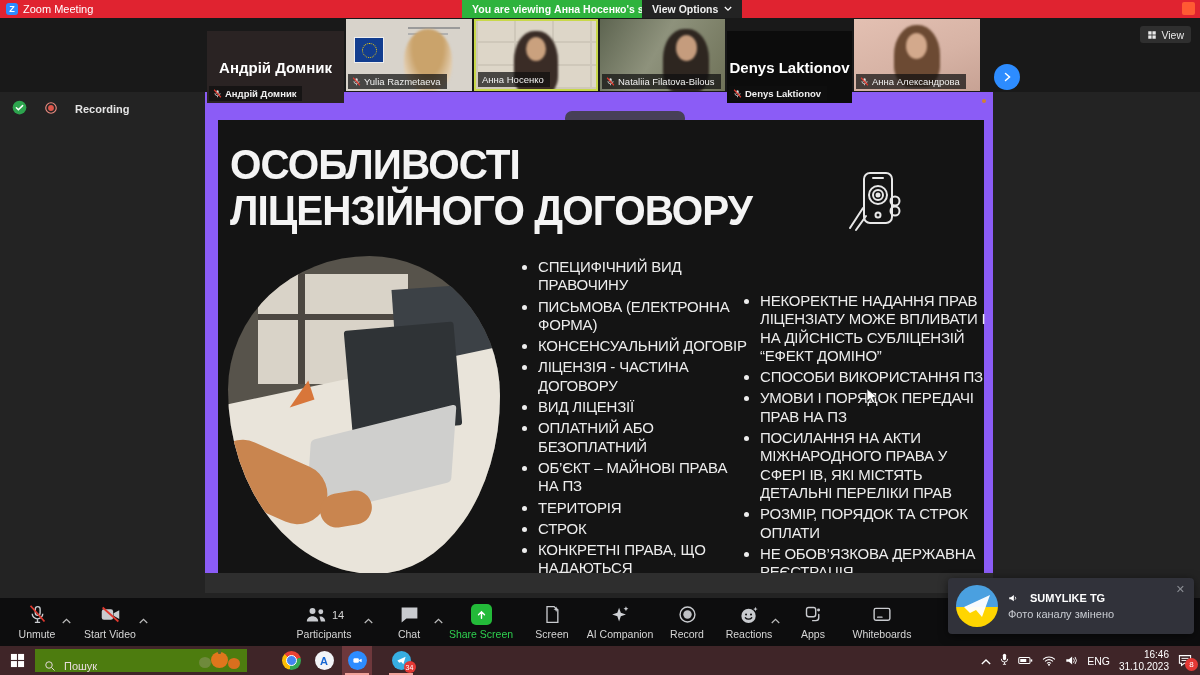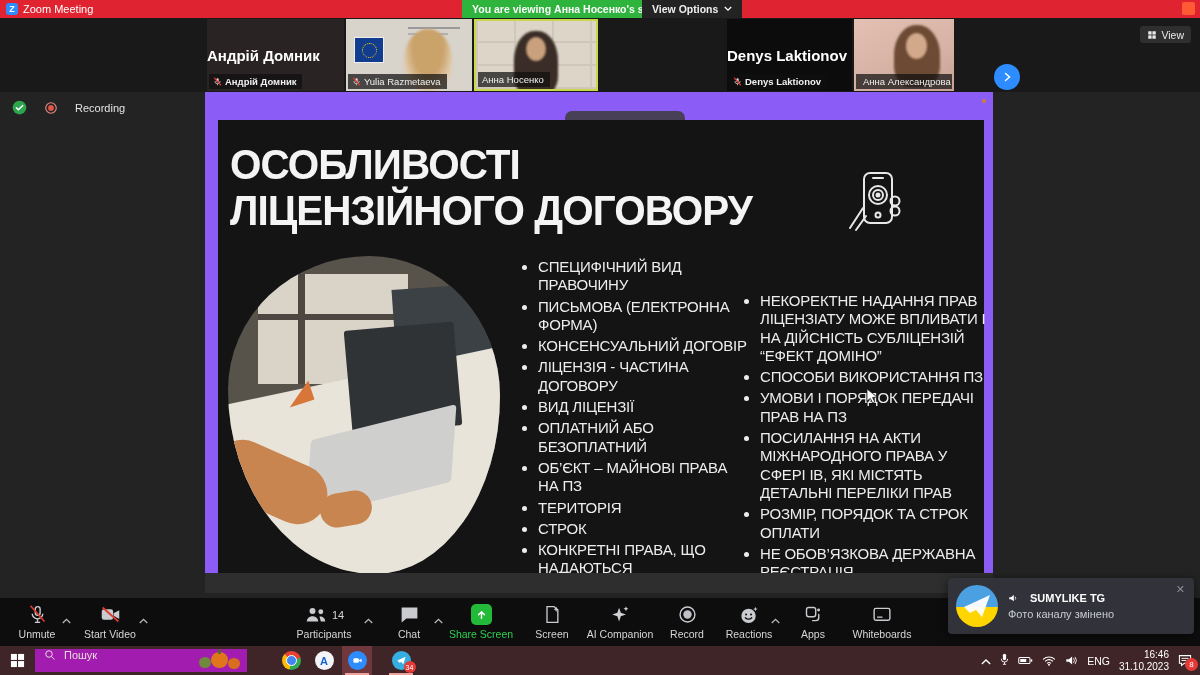--- a/index.html
+++ b/index.html
@@ -14,32 +14,32 @@
   .viewing-banner{ position:absolute; left:462px; top:0; height:18px; background:#2eb33d; color:#fefefe; font-size:10.5px; font-weight:bold;
                    display:flex; align-items:center; padding:0 10px; white-space:nowrap;}
   .view-options{ position:absolute; left:642px; top:0; height:18px; background:#232323; color:#f0f0f0; font-size:10.5px; font-weight:bold;
                  display:flex; align-items:center; gap:6px; padding:0 10px; white-space:nowrap;}
   .corner-badge{ position:absolute; right:5px; top:2px; width:13px; height:13px; background:#ff5a33; border-radius:2px; }
 
   
   .strip{ position:absolute; top:18px; left:0; width:1200px; height:74px; background:#191919; z-index:30;}
   .tile{ position:absolute; top:1px; height:72px; background:#111; overflow:hidden; }
   .tile.active{ border:2px solid #c8d84a; }
-  .name-tile{ display:flex; align-items:center; color:#fff; font-weight:bold; font-size:15px; }
+  .name-tile{ display:flex; align-items:center; justify-content:center; color:#fff; font-weight:bold; font-size:15px;margin-top:12px; }
   .plabel{ position:absolute; left:2px; bottom:2px; background:rgba(15,15,15,.72); color:#f0f0f0; font-size:9.5px;
            padding:2px 6px 2px 4px; display:flex; align-items:center; gap:3px; white-space:nowrap; max-width:96%; overflow:hidden;}
   .dec{ position:absolute; }
   .blurred{ filter: blur(1px); }
   .next-btn{ position:absolute; left:994px; top:46px; width:26px; height:26px; border-radius:50%; background:#2d8cff;
              display:flex; align-items:center; justify-content:center; }
   .view-btn{ position:absolute; right:9px; top:8px; height:17px; background:#2f2f2f; border-radius:3px; color:#e9e9e9;
              font-size:10.5px; display:flex; align-items:center; gap:4px; padding:0 7px; }
 
   
-  .recording{ position:absolute; left:12px; top:100px; display:flex; align-items:center; gap:17px; color:#e4e4e4; font-size:11px; }
+  .recording{ position:absolute; left:12px; top:100px; display:flex; align-items:flex-end; gap:17px; color:#e4e4e4; font-size:11px;font-weight:bold; }
   .share-area{ position:absolute; left:205px; top:92px; width:788px; height:501px; background:#8b5cf6; }
   .present-bar{ position:absolute; left:0; top:481px; width:788px; height:20px; background:#2e2e2e; }
   .faint-pill{ position:absolute; left:360px; top:19px; width:120px; height:15px; background:#3b3b3b; border-radius:7px; opacity:.85;}
   .rec-dot-small{ position:absolute; right:7px; top:7px; width:4px; height:4px; border-radius:50%; background:#d08033;}
 
   .slide{ position:absolute; left:13px; top:28px; width:766px; height:453px; background:#141414; color:#ededed; }
   .slide-title{ position:absolute; left:12px; top:22px; font-size:43px; font-weight:800; line-height:1.06; letter-spacing:-1px;
                 transform:scaleX(.94); transform-origin:left top; color:#f4f4f4; white-space:nowrap;}
   .bullets{ position:absolute; list-style:disc; font-size:15px; line-height:1.22; letter-spacing:-0.2px; }
   .bullets li{ margin-bottom:3px; }
@@ -78,21 +78,21 @@
   .tg-avatar{ width:42px; height:42px; border-radius:50%; margin-left:8px; flex:0 0 auto; position:relative; overflow:hidden;
               background:linear-gradient(180deg,#4aa0e0 0 52%, #ffd500 52% 100%); }
   .toast-content{ margin-left:10px; }
   .toast-title{ font-size:11px; font-weight:bold; color:#fff; display:flex; align-items:center; gap:12px;}
   .toast-body{ font-size:11px; color:#c9ccd2; margin-top:4px; }
   .toast-close{ position:absolute; right:9px; top:5px; color:#8b8e94; font-size:11px; }
 
   
   .taskbar{ position:absolute; left:0; top:646px; width:1200px; height:29px; background:#3f2528; z-index:60;}
   .start{ position:absolute; left:0; top:0; width:34px; height:29px; display:flex; align-items:center; justify-content:center;}
-  .searchbox{ position:absolute; left:35px; top:3px; width:212px; height:23px; background:#a21caf; display:flex; align-items:flex-start;
+  .searchbox{ position:absolute; left:35px; top:3px; width:212px; height:23px; background:#4d7c0f; display:flex; align-items:flex-end;
               color:#e8dcdc; font-size:11px; }
   .searchbox .mag{ margin:0 8px 0 9px; display:flex; }
   .pumpkins{ position:absolute; right:4px; top:2px; width:46px; height:19px; }
   .pk{ position:absolute; border-radius:50%; }
   .task-icon{ position:absolute; top:0; width:30px; height:29px; display:flex; align-items:center; justify-content:center; }
   .task-icon.activeapp{ background:#6e383c; }
   .underline{ position:absolute; bottom:0; left:3px; width:24px; height:2px; background:#f0a29a; }
   .circle-ic{ width:19px; height:19px; border-radius:50%; position:relative; display:flex; align-items:center; justify-content:center;}
   .chrome{ background:conic-gradient(from -45deg, #ea4335 0 33%, #34a853 33% 66%, #fbbc05 66% 100%); }
   .chrome::after{ content:""; width:9px; height:9px; border-radius:50%; background:#4285f4; border:1.5px solid #fff; }
@@ -157,34 +157,46 @@
     </div>
 
     <div class="tile active" style="left:474px;width:124px;background:repeating-linear-gradient(90deg,#cfc8ba 0 2px,rgba(0,0,0,0) 2px 38px),repeating-linear-gradient(0deg,#cfc8ba 0 2px,rgba(0,0,0,0) 2px 23px),#ddd6c8;">
       <span class="dec blurred" style="left:38px;top:10px;width:44px;height:64px;border-radius:46% 46% 30% 30%;background:#3a2c26;"></span>
       <span class="dec blurred" style="left:50px;top:16px;width:20px;height:24px;border-radius:50%;background:#caa17e;"></span>
       <div class="plabel">
         <span>Анна Носенко</span>
       </div>
     </div>
 
+    <div class="tile" style="left:600px;width:125px;background:linear-gradient(120deg,#5d6450 0%,#8e927c 45%,#6f7258 100%);">
+      <span class="dec blurred" style="right:16px;top:10px;width:46px;height:64px;border-radius:46% 46% 32% 32%;background:#2e2620;"></span>
+      <span class="dec blurred" style="right:28px;top:16px;width:21px;height:26px;border-radius:50%;background:#c59c7d;"></span>
+      <div class="plabel">
+        <svg width="9" height="9" viewBox="0 0 24 24">
+            <rect x="9" y="3" width="6" height="11" rx="3" fill="#ddd"></rect>
+            <path d="M5 11a7 7 0 0 0 14 0M12 18v4" stroke="#ddd" stroke-width="2" fill="none"></path>
+            <line x1="3" y1="2" x2="21" y2="22" stroke="#e0392f" stroke-width="3"></line>
+          </svg>
+        <span>Nataliia Filatova-Bilous</span>
+      </div>
+    </div>
 
     <div class="tile name-tile" style="left:727px;width:125px;background:#0c0c0c;">
       <span>Denys Laktionov</span>
       <div class="plabel">
         <svg width="9" height="9" viewBox="0 0 24 24">
             <rect x="9" y="3" width="6" height="11" rx="3" fill="#ddd"></rect>
             <path d="M5 11a7 7 0 0 0 14 0M12 18v4" stroke="#ddd" stroke-width="2" fill="none"></path>
             <line x1="3" y1="2" x2="21" y2="22" stroke="#e0392f" stroke-width="3"></line>
           </svg>
         <span>Denys Laktionov</span>
       </div>
     </div>
 
-    <div class="tile" style="left:854px;width:100px;background:linear-gradient(160deg,#e3c0b2 0%,#d7b3a5 55%,#c7a294 100%);padding-left:44px;">
+    <div class="tile" style="left:854px;width:126px;background:linear-gradient(160deg,#e3c0b2 0%,#d7b3a5 55%,#c7a294 100%);padding-left:44px;">
       <span class="dec blurred" style="left:40px;top:6px;width:46px;height:62px;border-radius:48% 48% 34% 34%;background:#6c4a33;"></span>
       <span class="dec blurred" style="left:52px;top:14px;width:21px;height:26px;border-radius:50%;background:#d3a98c;"></span>
       <div class="plabel">
         <svg width="9" height="9" viewBox="0 0 24 24">
             <rect x="9" y="3" width="6" height="11" rx="3" fill="#ddd"></rect>
             <path d="M5 11a7 7 0 0 0 14 0M12 18v4" stroke="#ddd" stroke-width="2" fill="none"></path>
             <line x1="3" y1="2" x2="21" y2="22" stroke="#e0392f" stroke-width="3"></line>
           </svg>
         <span>Анна Александрова</span>
       </div>

